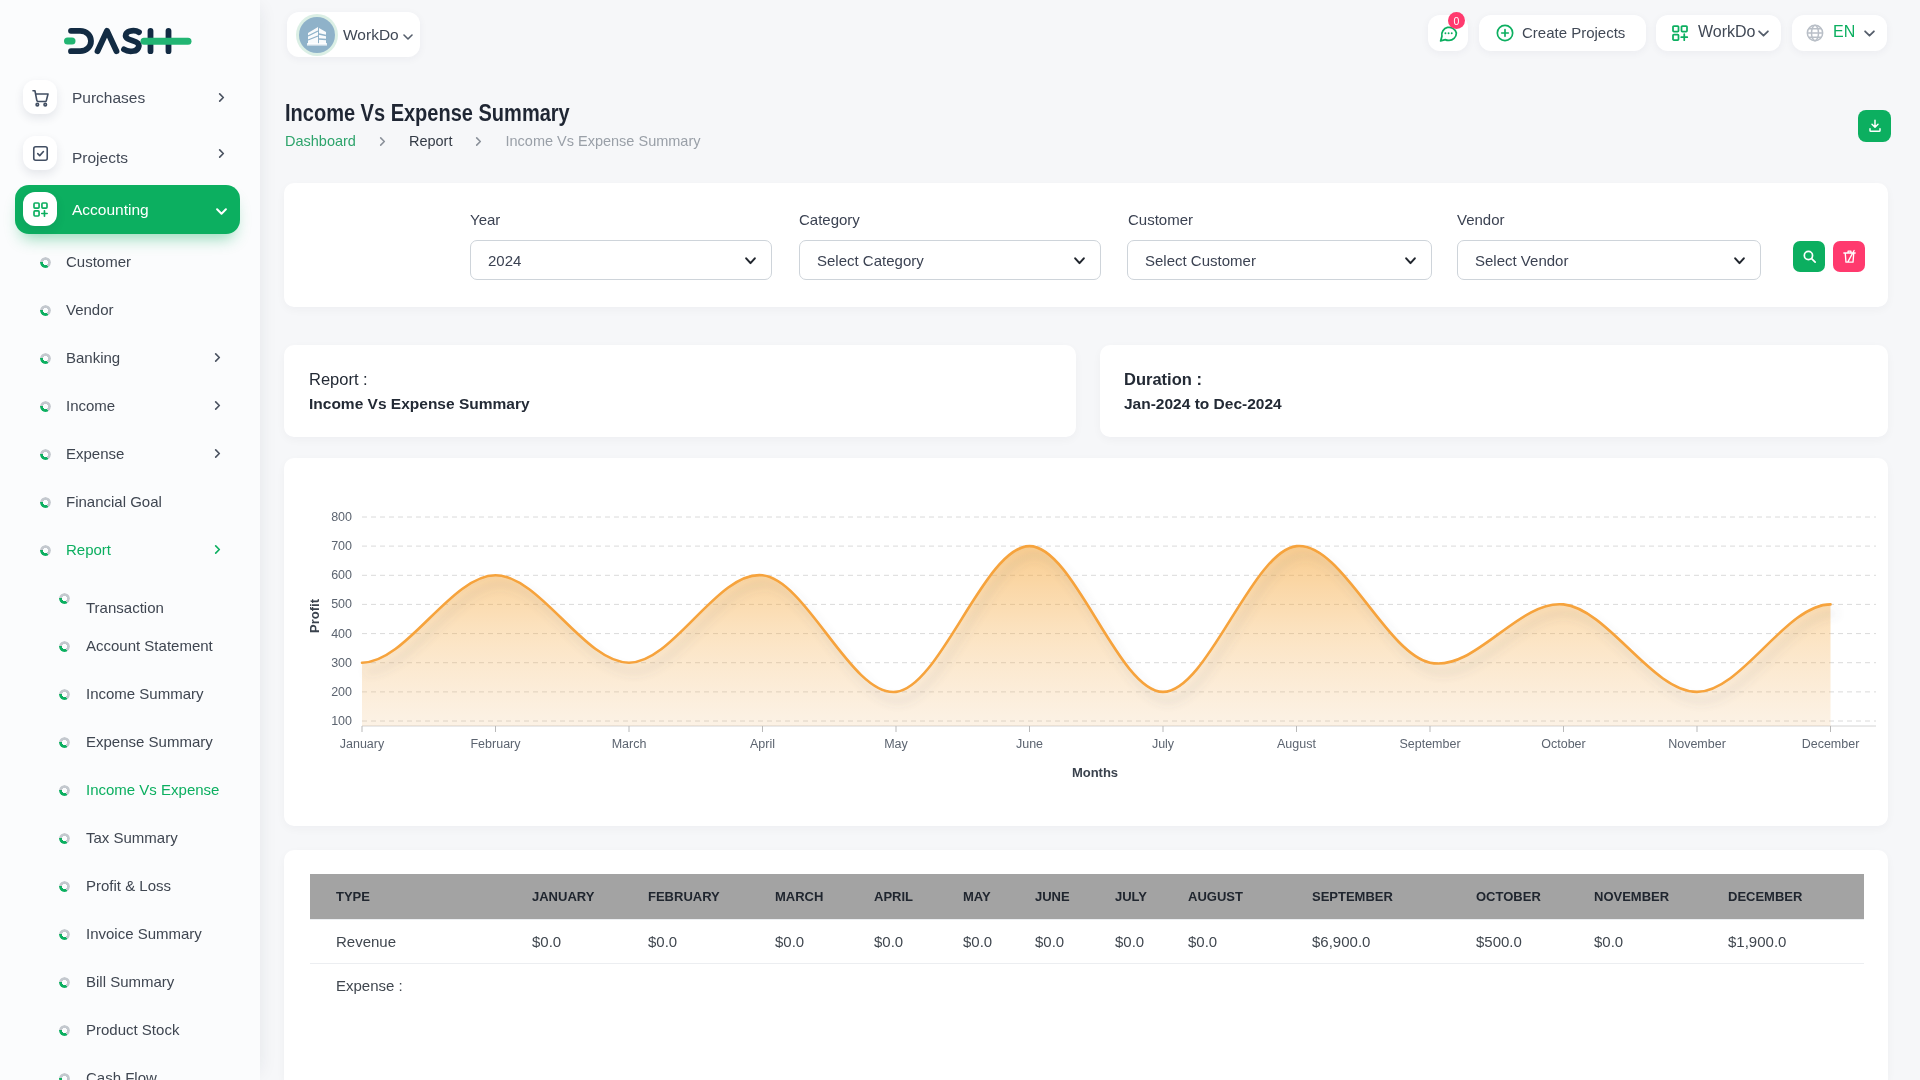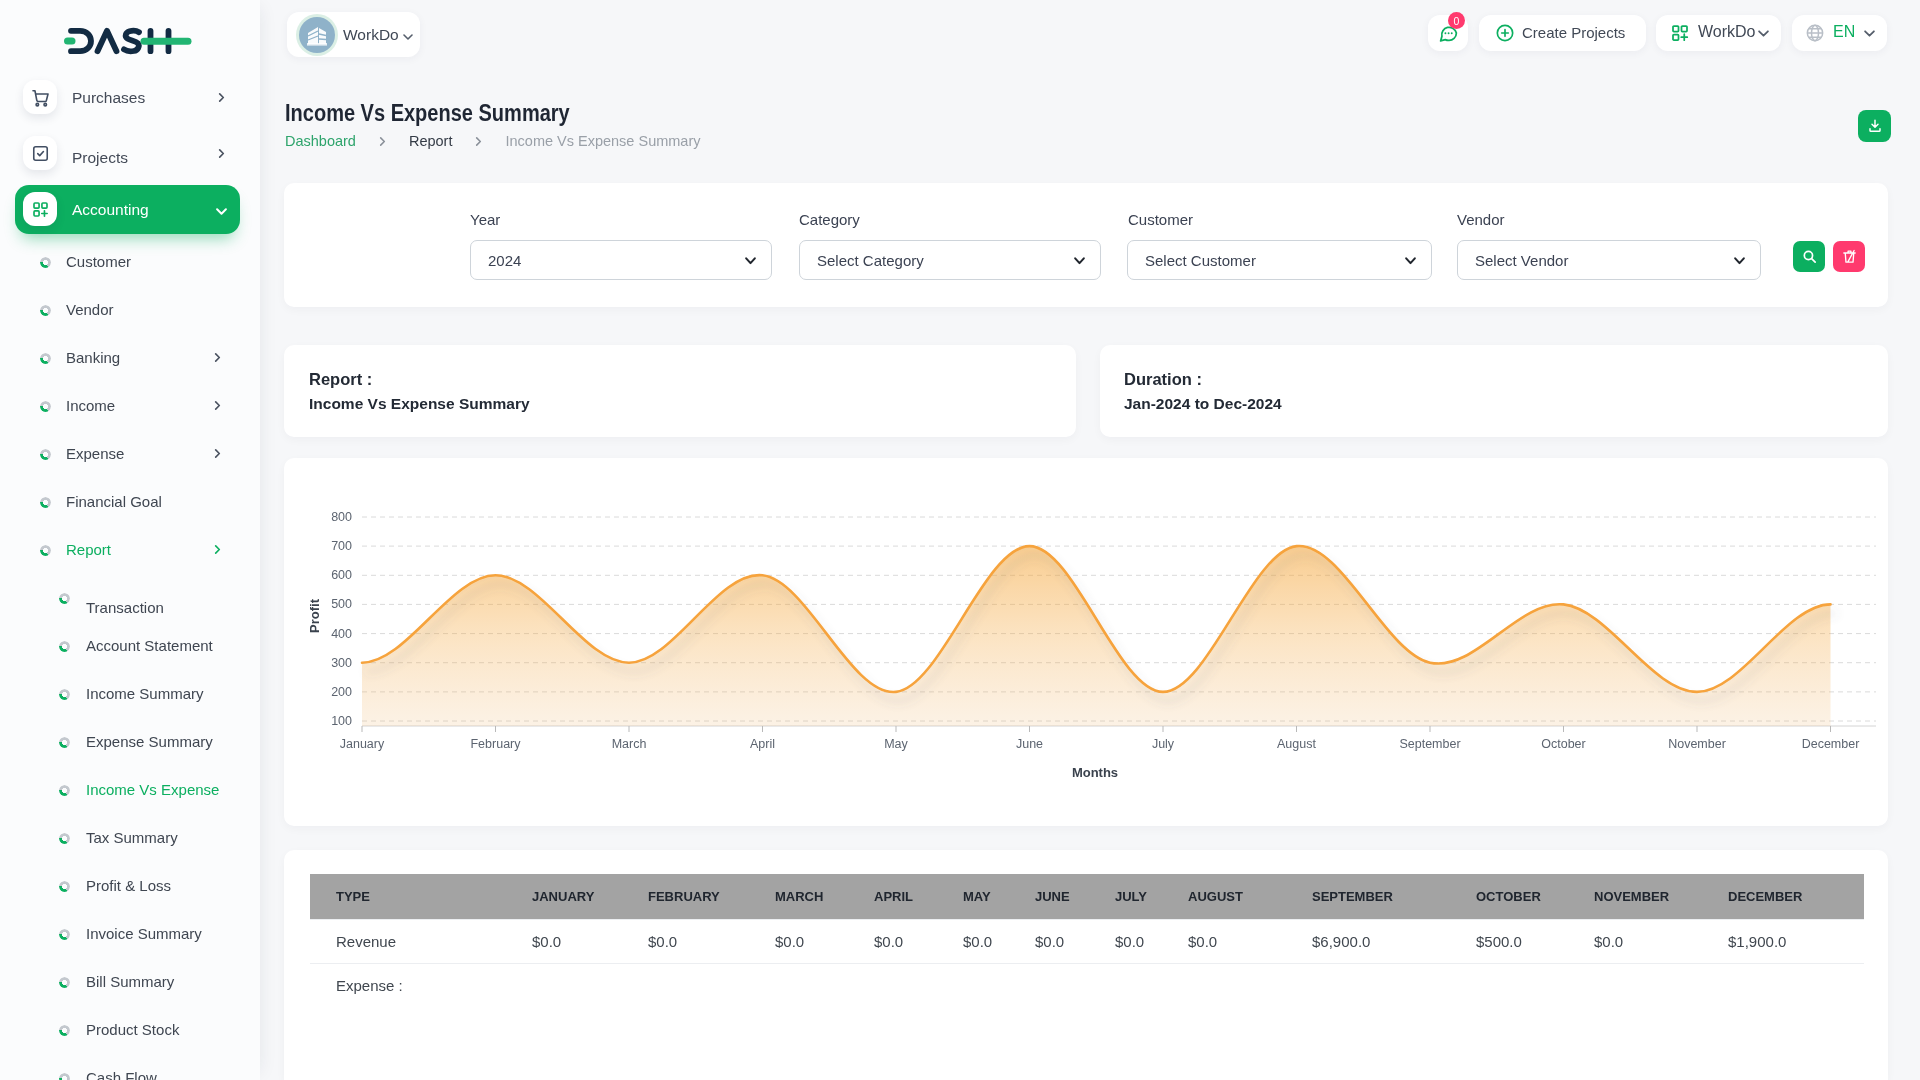--- a/index.html
+++ b/index.html
@@ -238,21 +238,21 @@
       <path d="M15,15 L20,20"></path>
     </svg>
 </div>
 <div class="abs" style="left:1833px;top:241px;width:32px;height:31px;background:#ff3a6e;border-radius:7px;display:flex;align-items:center;justify-content:center">
   <svg width="17" height="17" viewBox="0 0 24 24" fill="none" stroke="#fff" stroke-width="1.9" stroke-linecap="round" stroke-linejoin="round">
       <path d="M4,7 L20,7 M10,7 L10,4.5 L14,4.5 L14,7 M6,7 L7,20 L17,20 L18,7 M18.5,3.5 L9.5,20"></path>
     </svg>
 </div>
 
 <div class="card" style="left:284px;top:345px;width:792px;height:92px"></div>
-<div class="abs" style="left:309px;top:370px;font-size:16.5px;font-weight:700;color:#232a35">Report :</div>
+<div class="abs" style="left:309px;top:370px;font-size:16.5px;font-weight:400;color:#232a35">Report :</div>
 <div class="abs" style="left:309px;top:395px;font-size:15.5px;font-weight:700;color:#232a35">Income Vs Expense Summary</div>
 <div class="card" style="left:1100px;top:345px;width:788px;height:92px"></div>
 <div class="abs" style="left:1124px;top:370px;font-size:16.5px;font-weight:700;color:#232a35">Duration :</div>
 <div class="abs" style="left:1124px;top:395px;font-size:15.5px;font-weight:700;color:#232a35">Jan-2024 to Dec-2024</div>
 
 <div class="card" style="left:284px;top:458px;width:1604px;height:368px"></div>
 <svg id="chart" class="abs" style="left:284px;top:458px" width="1604" height="368" viewBox="0 0 1604 368">
 <defs>
       <linearGradient id="ag" x1="0" y1="0" x2="0" y2="1">
         <stop offset="0" stop-color="#f4a436" stop-opacity="0.55"></stop>

